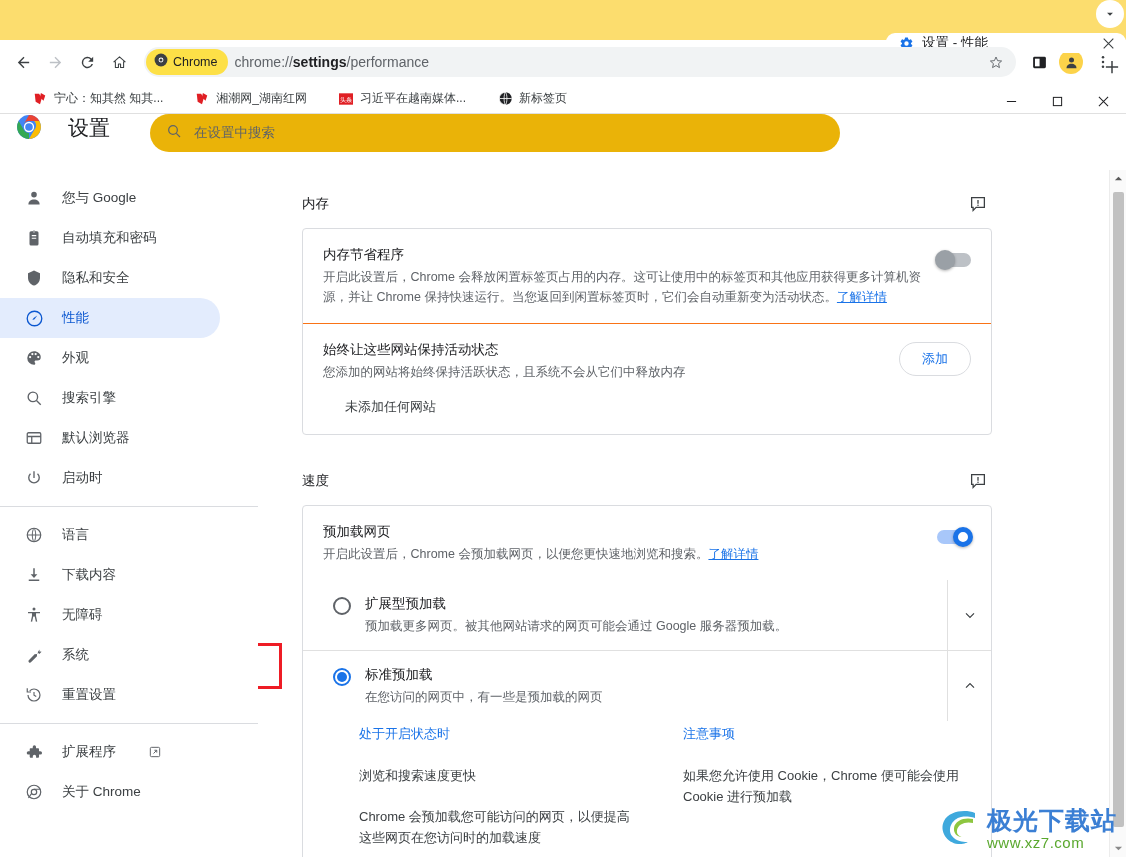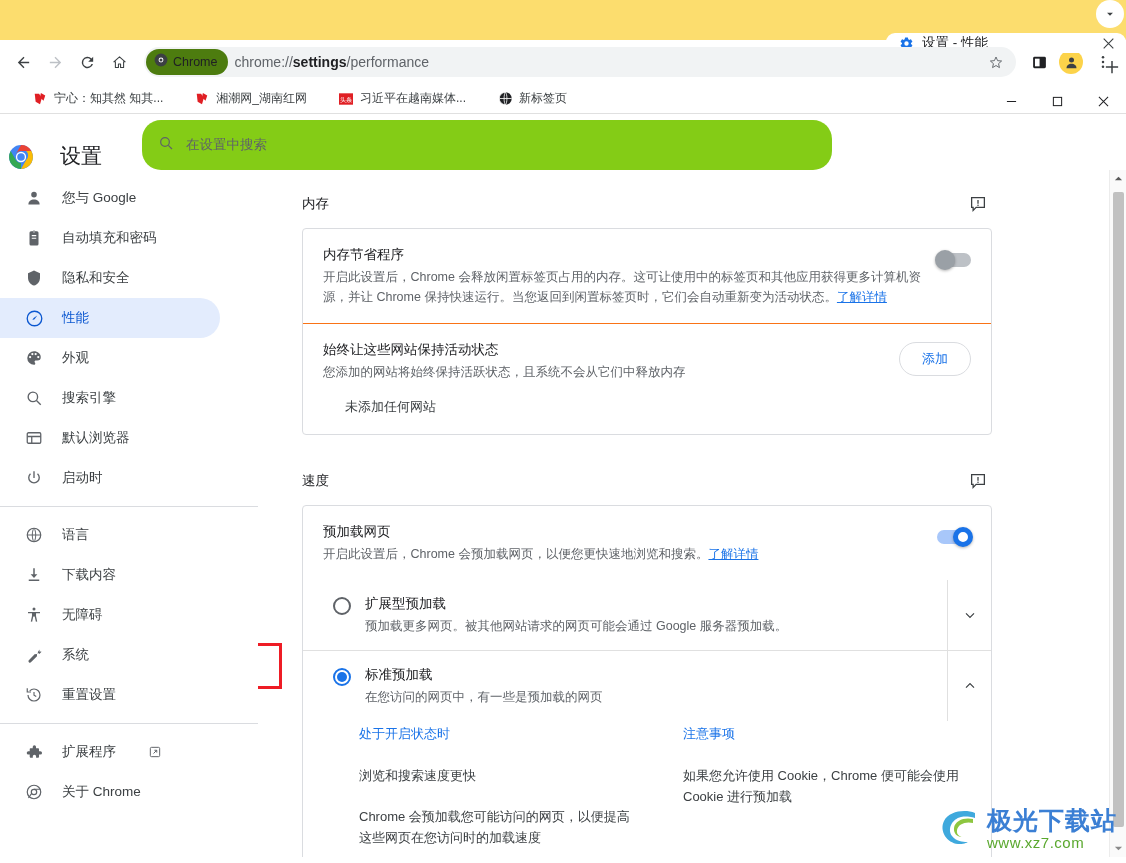--- a/index.html
+++ b/index.html
@@ -52,21 +52,21 @@
     width: 30px; height: 30px; border-radius: 50%;
     display: flex; align-items: center; justify-content: center;
     cursor: pointer; flex: none;
   }
   .omnibox {
     flex: 1; height: 30px; background: #f1f3f4; border-radius: 16px;
     display: flex; align-items: center; margin: 0 6px 0 8px;
     padding-right: 6px; position: relative;
   }
   .chrome-chip {
-    height: 26px; background: #4d7c0f; border-radius: 14px;
+    height: 26px; background: #fde047; border-radius: 14px;
     display: flex; align-items: center; gap: 5px;
     padding: 0 11px 0 8px; margin: 0 6px 0 2px; flex: none;
   }
   .chrome-chip-label { font-size: 12.5px; color: #202124; }
   .omnibox-url {
     font-size: 14px; color: #5f6368; flex: 1; white-space: nowrap; overflow: hidden;
   }
   .omnibox-url b { color: #202124; font-weight: 700; }
   .star-btn { width: 28px; height: 28px; border-radius:50%; display:flex; align-items:center; justify-content:center; cursor:pointer; flex:none;}
   .avatar {
@@ -81,28 +81,28 @@
   }
   .bm {
     display: flex; align-items: center; gap: 6px; padding: 3px 8px;
     border-radius: 4px; cursor: pointer; max-width: 170px;
   }
   .bm-label { font-size: 12px; color: #3c4043; white-space: nowrap; overflow: hidden; text-overflow: ellipsis; }
   .bm-ico { width: 16px; height: 16px; flex: none; display:flex; align-items:center; justify-content:center; }
 
   
   .settings-header {
-    height: 56px; background: #fff; display: flex; align-items: flex-end;
-    padding-left: 8px; gap: 0;
+    height: 56px; background: #fff; display: flex; align-items: flex-start;
+    padding-left: 16px; gap: 0;
   }
   .sh-logo { width: 26px; height: 26px; flex:none; }
   .sh-title { font-size: 21px; color: #202124; margin-left: 26px; white-space: nowrap; }
   .search-box {
-    margin-left: 40px; flex: 1; max-width: 690px; height: 50px;
-    background: #84cc16; border-radius: 19px; display: flex;
+    margin-left: 40px; flex: 1; max-width: 690px; height: 38px;
+    background: #eab308; border-radius: 19px; display: flex;
     align-items: center; padding: 0 16px; gap: 12px; cursor: text;
   }
   .search-ph { font-size: 13.5px; color: #5f6368; }
 
   
   .page { display: flex; height: 687px; background: #fff; position: relative; }
 
   
   .sidebar { width: 258px; flex: none; background: #fff; padding-top: 8px; position: relative; }
   .nav-item {

